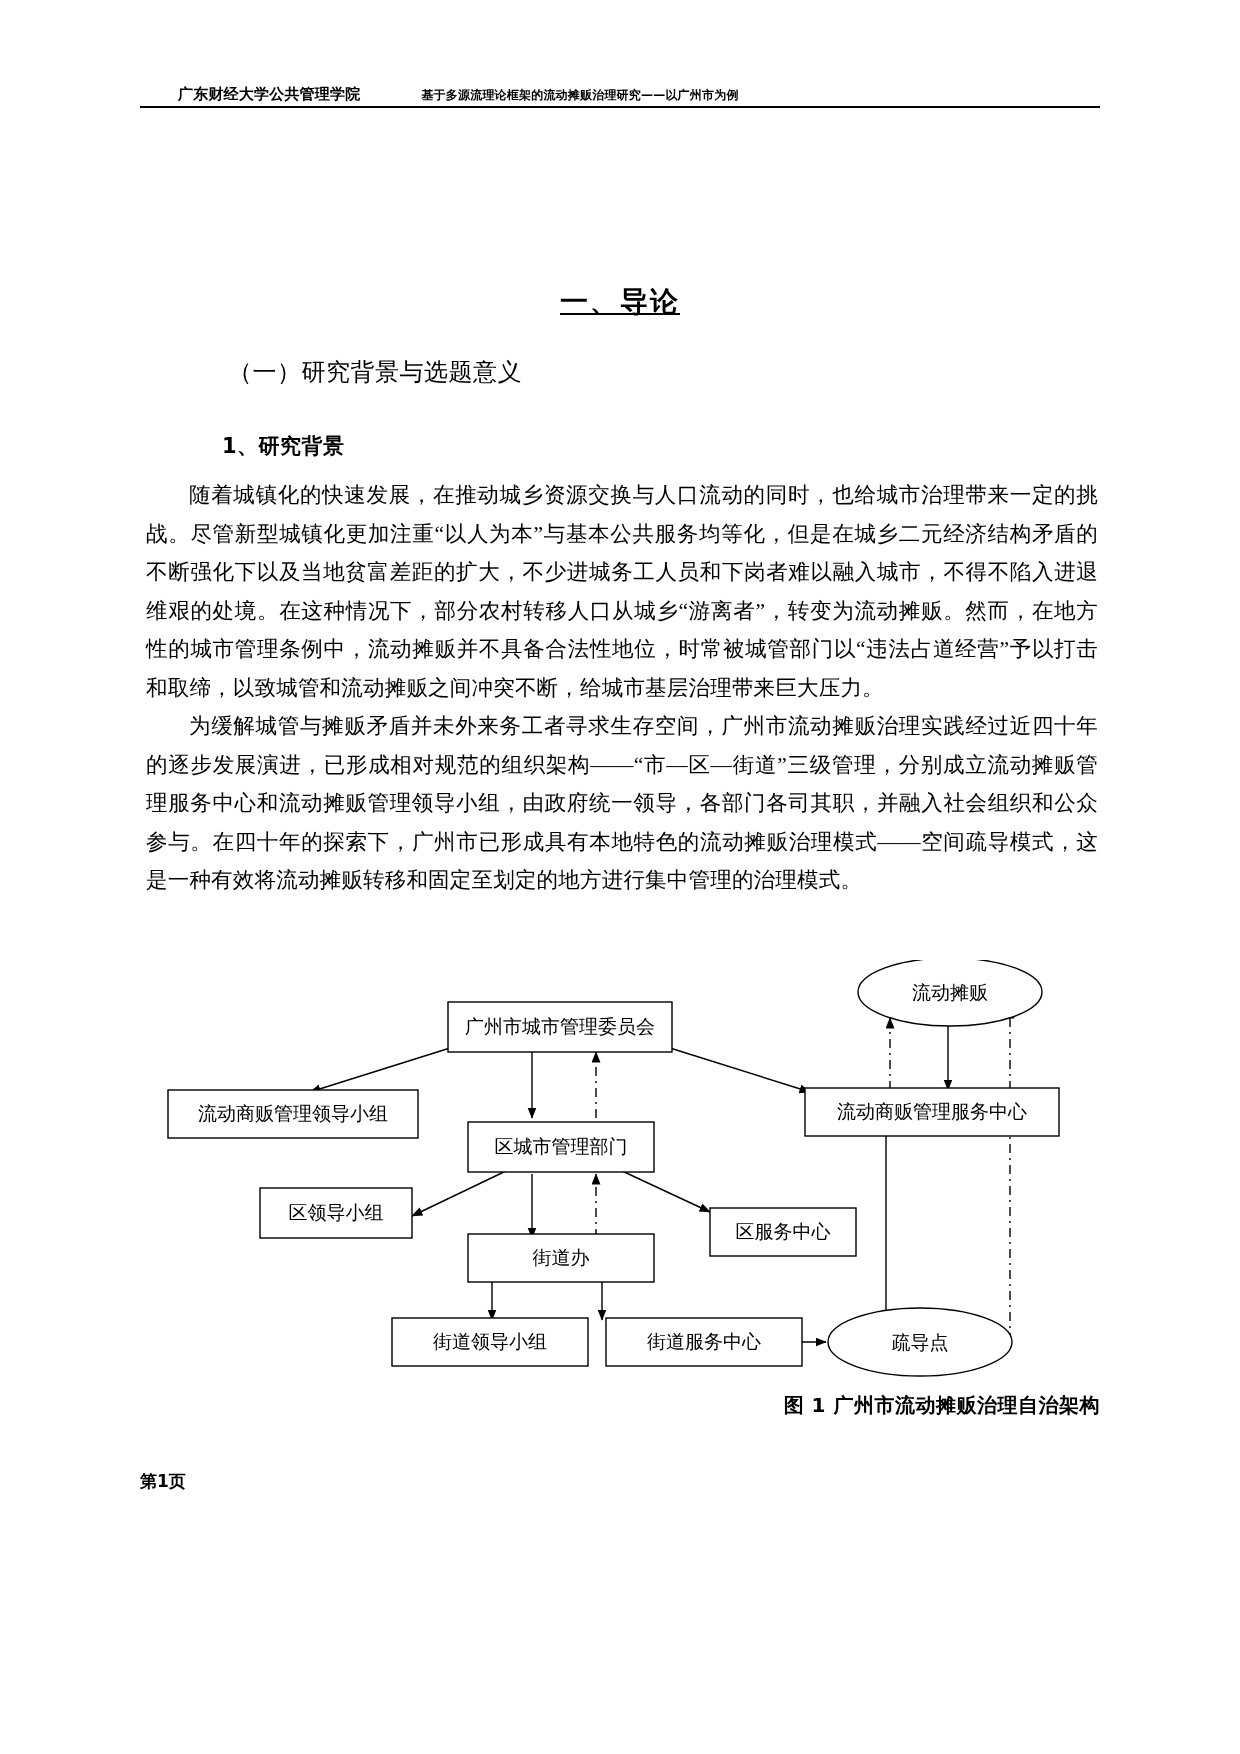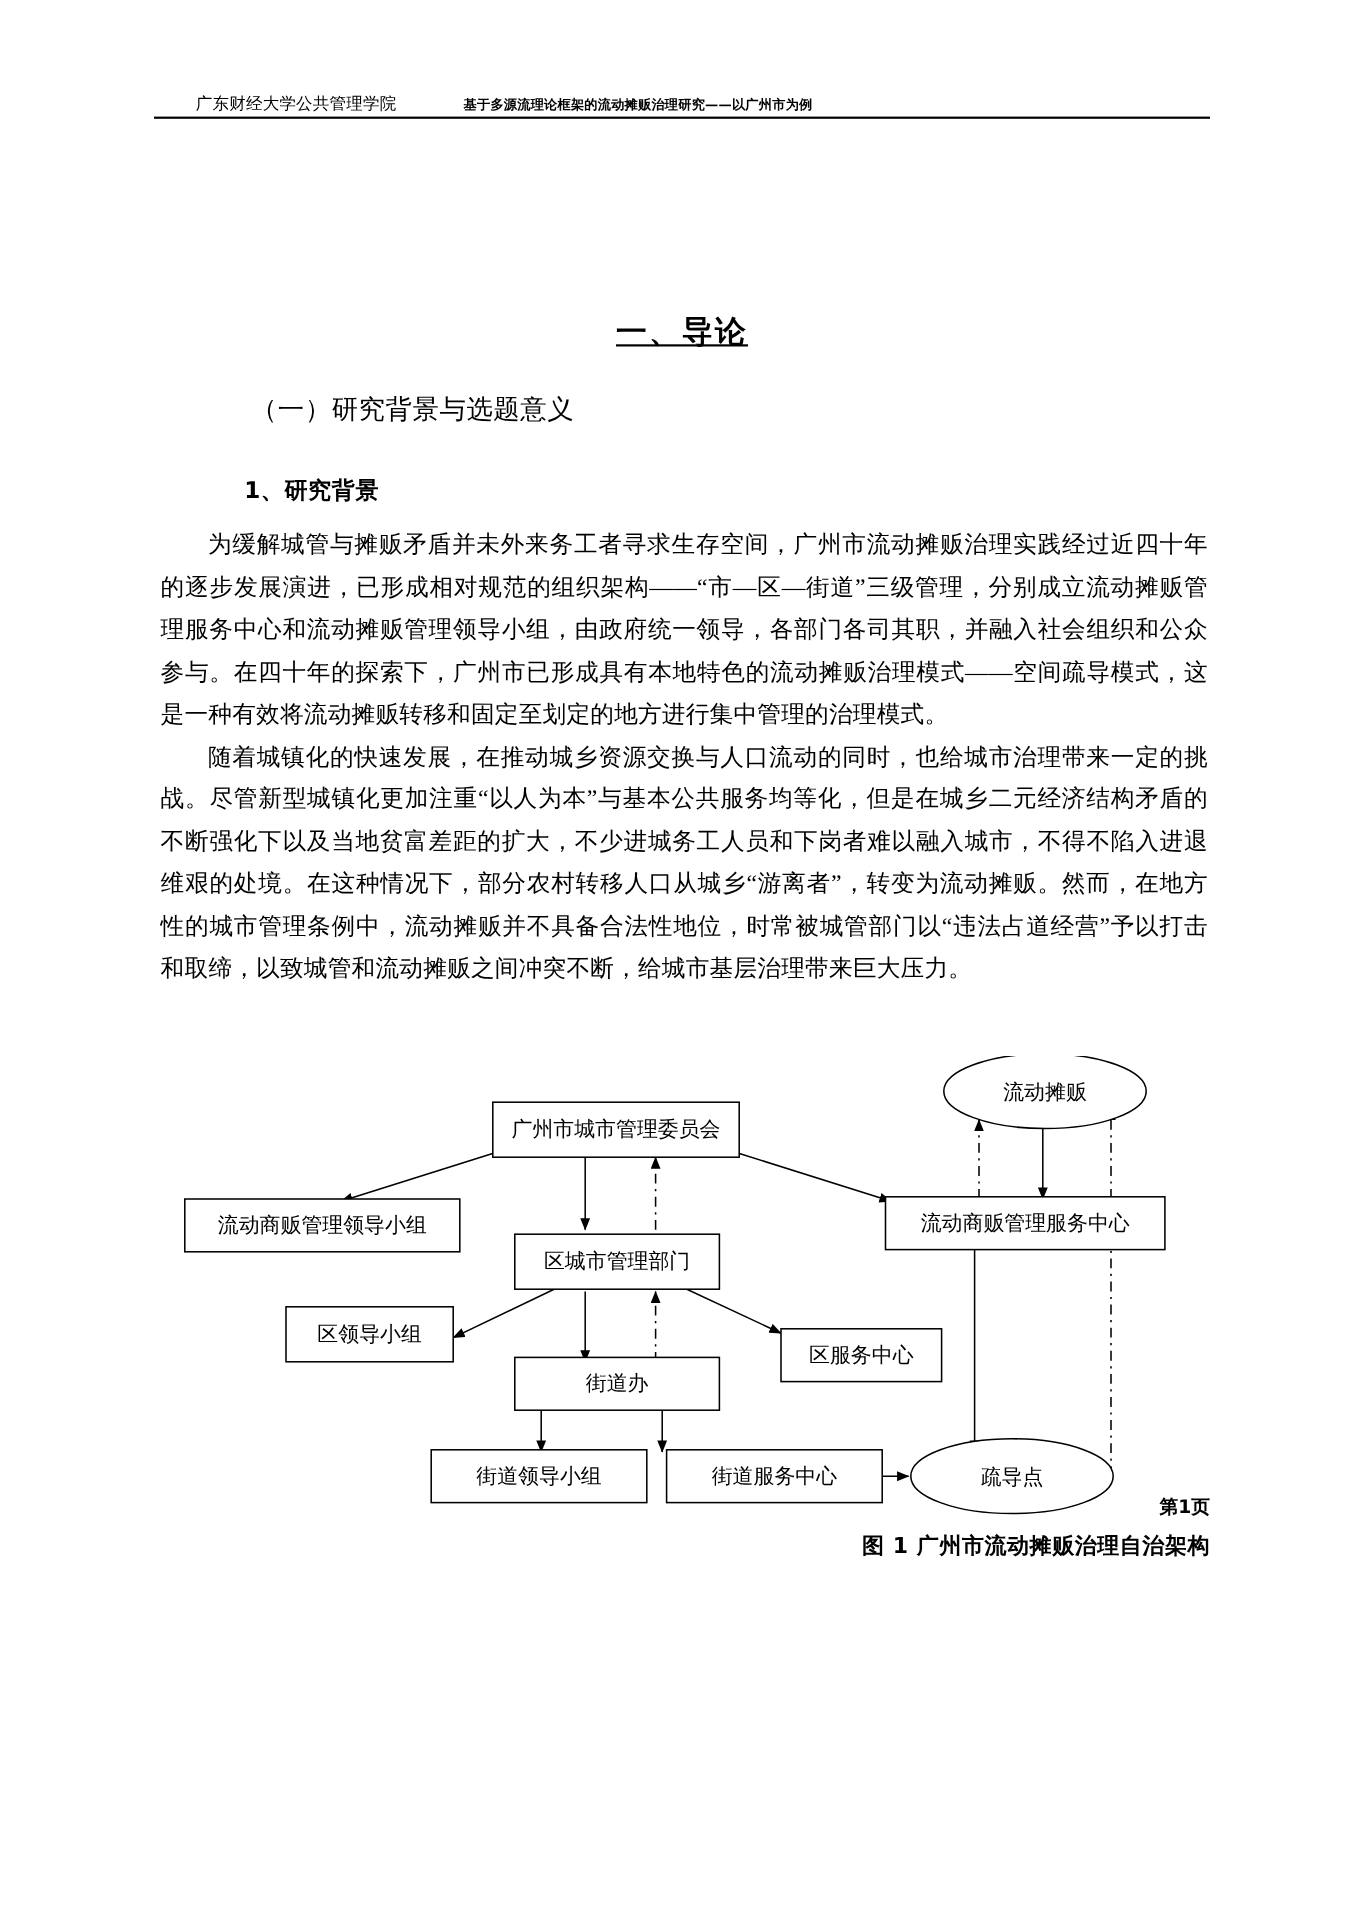--- a/index.html
+++ b/index.html
@@ -29,21 +29,21 @@
     left: 140px;
     top: 70px;
     width: 960px;
     height: 34px;
     display: flex;
     align-items: flex-end;
     justify-content: flex-start;
   }
   .header-left {
     font-family: "DejaVu Sans", "Liberation Sans", sans-serif;
-    font-weight: normal;
+    font-weight: bold;
     font-size: 15px;
     letter-spacing: 0.2px;
     white-space: nowrap;
     margin-left: 38px;
   }
   .header-right {
     font-family: "DejaVu Sans", "Liberation Sans", sans-serif;
     font-weight: bold;
     font-size: 12px;
     letter-spacing: 0.2px;
@@ -143,23 +143,23 @@
     font-family: "DejaVu Sans", "Liberation Sans", sans-serif;
     font-weight: bold;
     font-size: 20px;
     letter-spacing: 0.5px;
   }
 
   
   .footer {
     position: absolute;
     left: 140px;
-    top: 1358px;
-    width: 960px;
-    text-align: right;
+    top: 1470px;
+    width: 960px;
+    text-align: left;
     font-family: "DejaVu Sans", "Liberation Sans", sans-serif;
     font-weight: bold;
     font-size: 17px;
   }
 
   
   svg text {
     font-family: "Liberation Serif", "DejaVu Serif", serif;
     fill: #000;
   }
@@ -174,22 +174,22 @@
     <span class="header-right">基于多源流理论框架的流动摊贩治理研究——以广州市为例</span>
   </div>
   <div class="header-rule"></div>
 
 
   <div class="h1">一、导论</div>
   <div class="h2">（一）研究背景与选题意义</div>
   <div class="h3">1、研究背景</div>
 
   <div class="body-block">
+    <p class="para">随着城镇化的快速发展，在推动城乡资源交换与人口流动的同时，也给城市治理带来一定的挑战。尽管新型城镇化更加注重“以人为本”与基本公共服务均等化，但是在城乡二元经济结构矛盾的不断强化下以及当地贫富差距的扩大，不少进城务工人员和下岗者难以融入城市，不得不陷入进退维艰的处境。在这种情况下，部分农村转移人口从城乡“游离者”，转变为流动摊贩。然而，在地方性的城市管理条例中，流动摊贩并不具备合法性地位，时常被城管部门以“违法占道经营”予以打击和取缔，以致城管和流动摊贩之间冲突不断，给城市基层治理带来巨大压力。</p>
     <p class="para">为缓解城管与摊贩矛盾并未外来务工者寻求生存空间，广州市流动摊贩治理实践经过近四十年的逐步发展演进，已形成相对规范的组织架构——“市—区—街道”三级管理，分别成立流动摊贩管理服务中心和流动摊贩管理领导小组，由政府统一领导，各部门各司其职，并融入社会组织和公众参与。在四十年的探索下，广州市已形成具有本地特色的流动摊贩治理模式——空间疏导模式，这是一种有效将流动摊贩转移和固定至划定的地方进行集中管理的治理模式。</p>
-    <p class="para">随着城镇化的快速发展，在推动城乡资源交换与人口流动的同时，也给城市治理带来一定的挑战。尽管新型城镇化更加注重“以人为本”与基本公共服务均等化，但是在城乡二元经济结构矛盾的不断强化下以及当地贫富差距的扩大，不少进城务工人员和下岗者难以融入城市，不得不陷入进退维艰的处境。在这种情况下，部分农村转移人口从城乡“游离者”，转变为流动摊贩。然而，在地方性的城市管理条例中，流动摊贩并不具备合法性地位，时常被城管部门以“违法占道经营”予以打击和取缔，以致城管和流动摊贩之间冲突不断，给城市基层治理带来巨大压力。</p>
   </div>
 
   <div class="figure-wrap">
     <svg width="950" height="420" viewBox="0 0 950 420">
       <defs>
         <marker id="arrow" markerWidth="9" markerHeight="9" refX="7.5" refY="3.2" orient="auto" markerUnits="strokeWidth">
           <path d="M0,0 L8,3.2 L0,6.4 z" fill="#000"></path>
         </marker>
       </defs>
 

